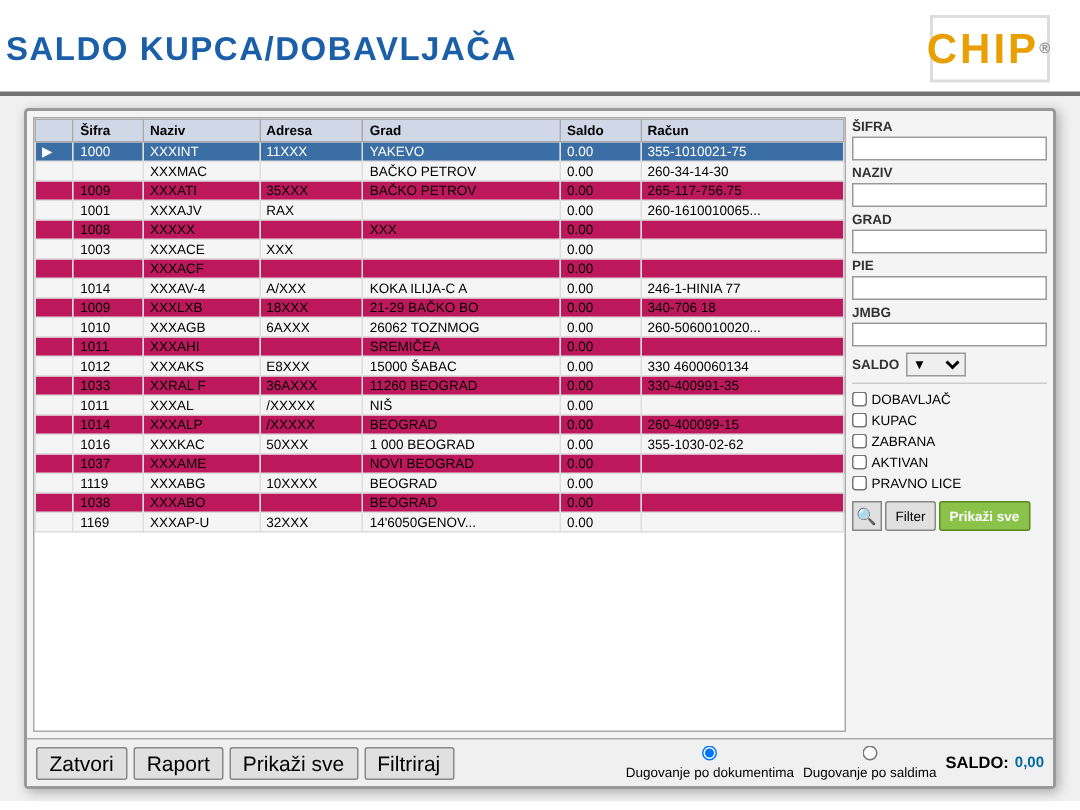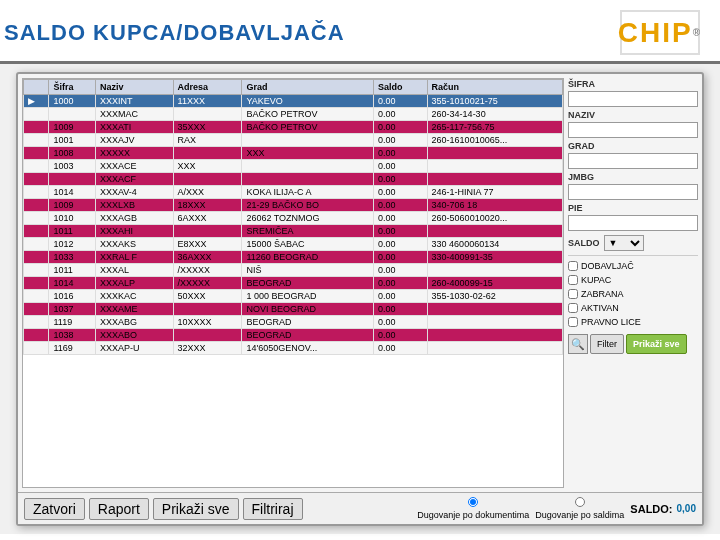--- a/index.html
+++ b/index.html
@@ -553,25 +553,25 @@
         </div>
         <div class="field-group">
           <div class="field-label">NAZIV</div>
           <input class="field-input" type="text" value="" style="">
         </div>
         <div class="field-group">
           <div class="field-label">GRAD</div>
           <input class="field-input" type="text" value="" style="">
         </div>
         <div class="field-group">
+          <div class="field-label">PIE</div>
+          <input class="field-input" type="text" value="" style="">
+        </div>
+        <div class="field-group">
           <div class="field-label">JMBG</div>
-          <input class="field-input" type="text" value="" style="">
-        </div>
-        <div class="field-group">
-          <div class="field-label">PIE</div>
           <input class="field-input" type="text" value="" style="">
         </div>
         <div class="field-group">
           <div class="saldo-row">
             <div class="field-label">SALDO</div>
             <select class="saldo-select">
               <option>▼</option>
             </select>
           </div>
         </div>

